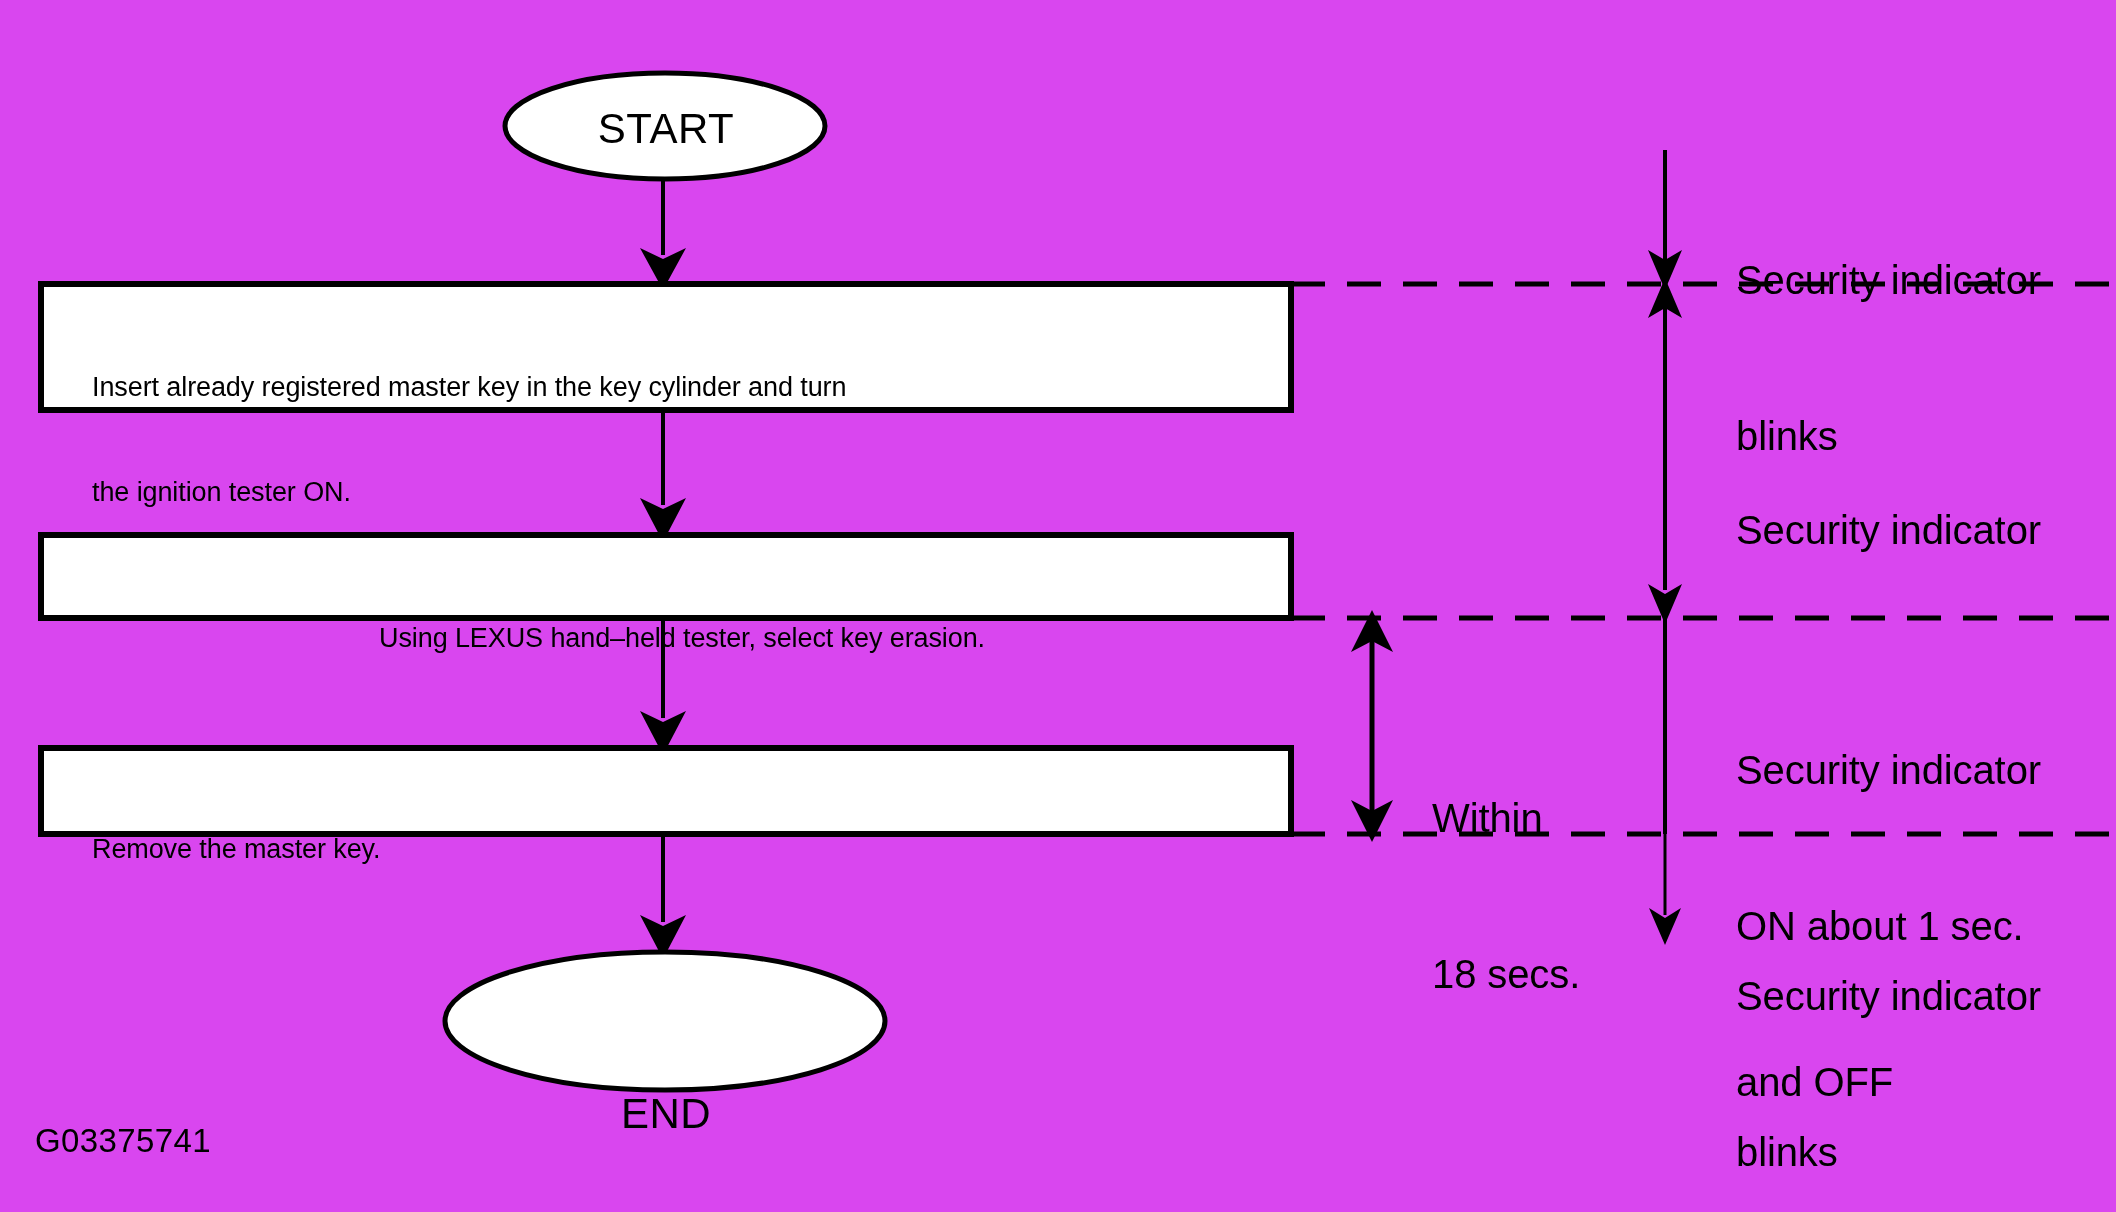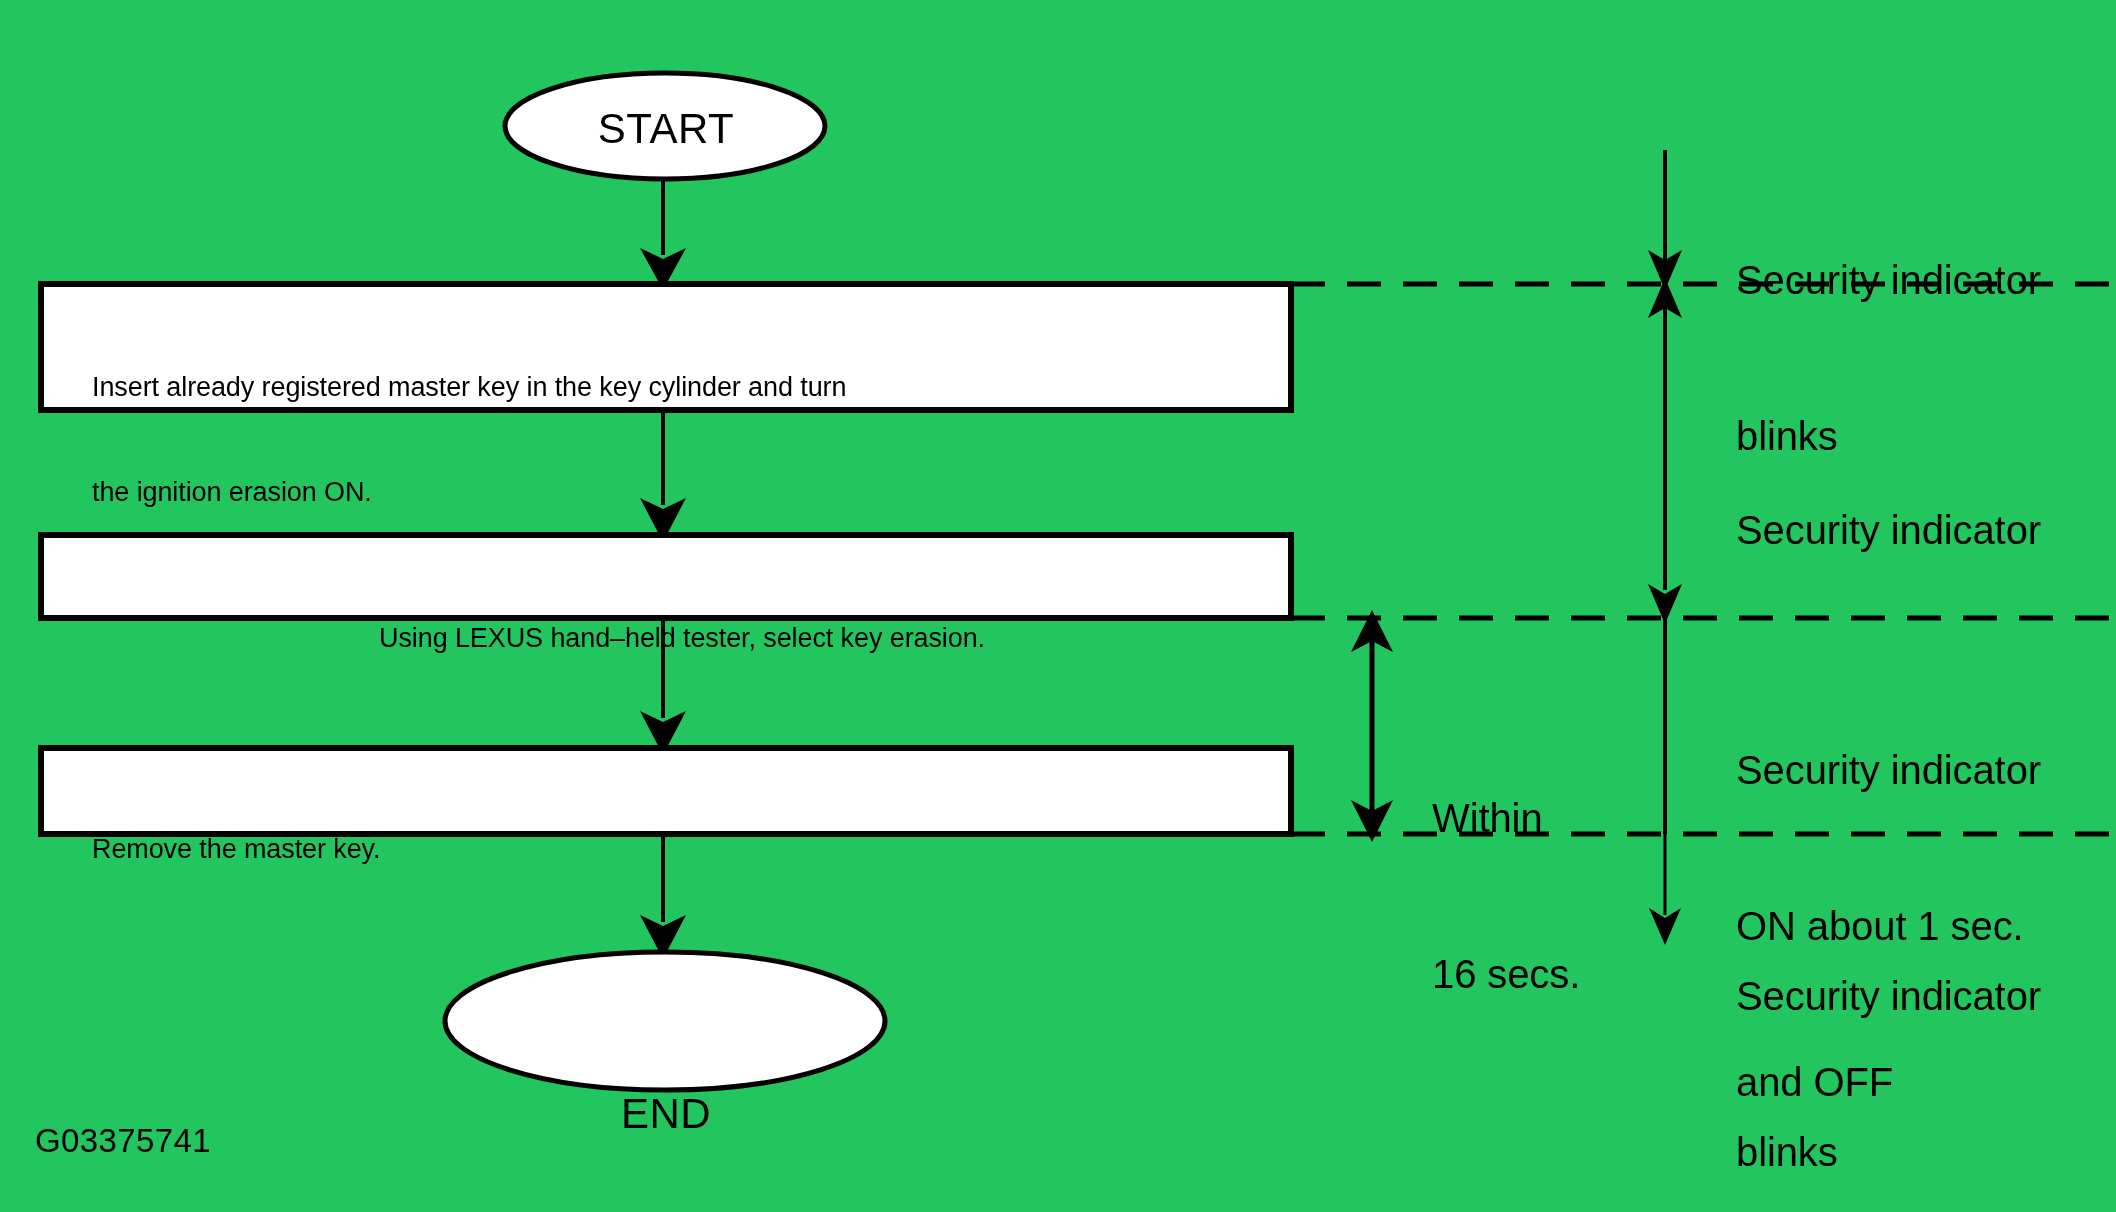--- a/index.html
+++ b/index.html
@@ -9,21 +9,21 @@
     background: #ffffff;
   }
   body {
     font-family: "Liberation Sans", sans-serif;
     color: #000000;
   }
   #page {
     position: relative;
     width: 2116px;
     height: 1212px;
-    background: #22c55e;
+    background: #d946ef;
     overflow: hidden;
   }
   #diagram-svg {
     position: absolute;
     left: 0;
     top: 0;
     width: 2116px;
     height: 1212px;
   }
 
@@ -143,39 +143,39 @@
       <line x1="1665" y1="834" x2="1665" y2="915" stroke="#000" stroke-width="3"></line>
       <path d="M 1649 908 L 1665 945 L 1681 908 L 1665 918 Z" fill="#000"></path>
     </g>
 
   </svg>
 
   <div class="txt terminal-label" id="start-text">START</div>
 
   <div class="txt process-text" id="box1-text">
     <div>Insert already registered master key in the key cylinder and turn</div>
-    <div>the ignition erasion ON.</div>
+    <div>the ignition tester ON.</div>
   </div>
 
   <div class="txt process-text" id="box2-text">
     <div>Using LEXUS hand–held tester, select key erasion.</div>
   </div>
 
   <div class="txt process-text" id="box3-text">
     <div>Remove the master key.</div>
   </div>
 
   <div class="txt terminal-label" id="end-text">
     <div>END</div>
     
   </div>
 
   <div class="txt annot" id="within-text">
     <div>Within</div>
-    <div>16 secs.</div>
+    <div>18 secs.</div>
   </div>
 
   <div class="txt side-note" id="note1-text">
     <div>Security indicator</div>
     <div>blinks</div>
   </div>
 
   <div class="txt side-note" id="note2-text">
     <div>Security indicator</div>
   </div>

